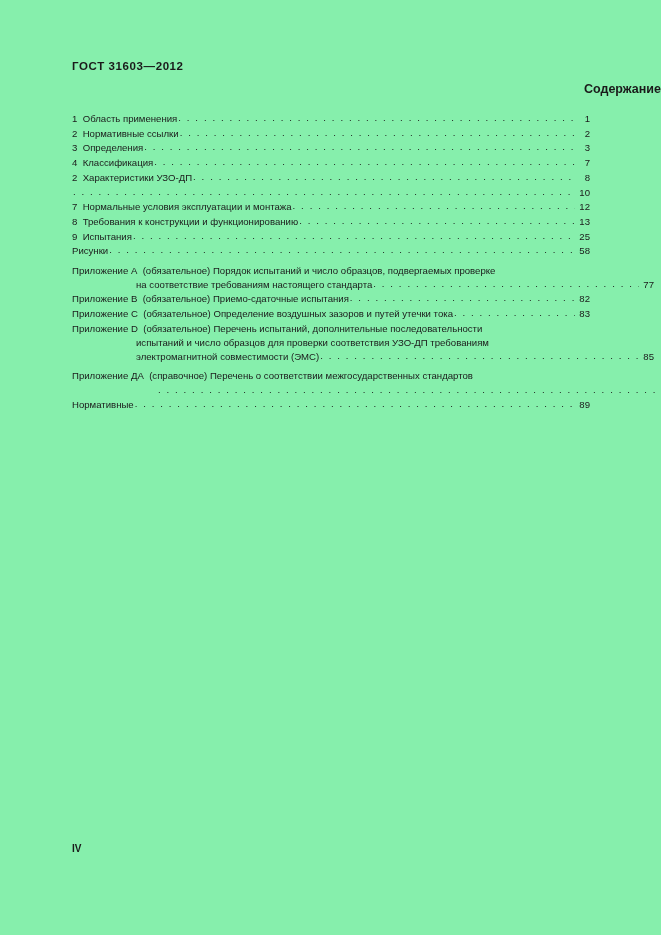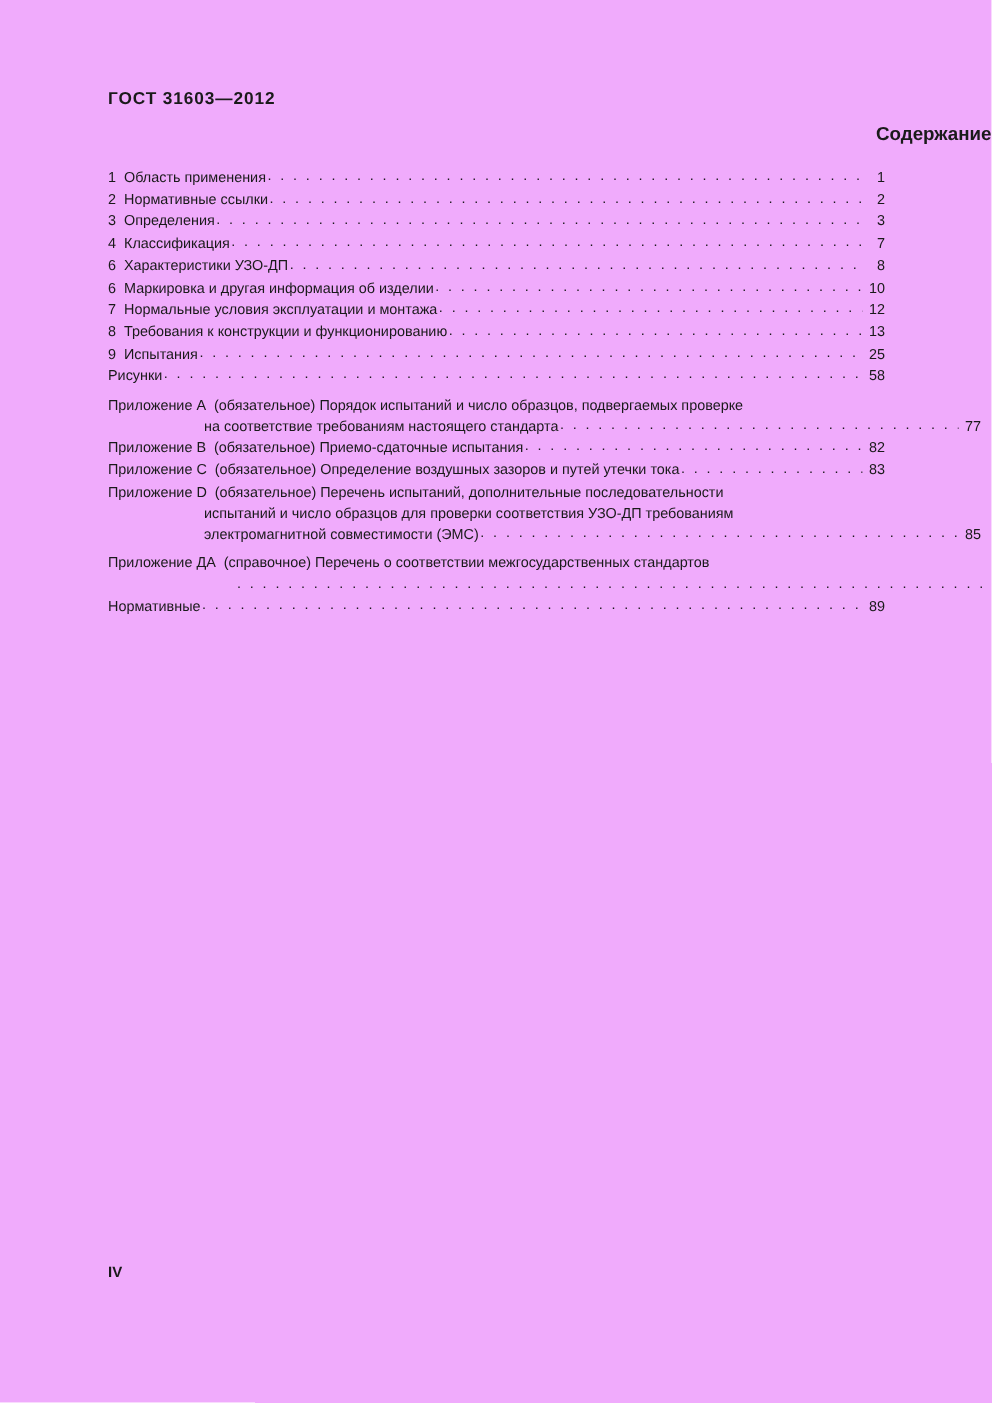--- a/index.html
+++ b/index.html
@@ -4,21 +4,21 @@
 <style>
   html, body {
     margin: 0;
     padding: 0;
     background: #ffffff;
   }
   .page {
     position: relative;
     width: 661px;
     height: 935px;
-    background: #f0abfc;
+    background: #86efac;
     font-family: "Liberation Sans", sans-serif;
     color: #1a1a1a;
     overflow: hidden;
   }
   .doc-header {
     position: absolute;
     top: 60px;
     left: 72px;
     font-size: 11.5px;
     font-weight: bold;
@@ -127,29 +127,28 @@
     <div class="toc-entry">
       <div class="row">
         <span class="lbl">4  Классификация</span>
         <span class="dots">. . . . . . . . . . . . . . . . . . . . . . . . . . . . . . . . . . . . . . . . . . . . . . . . . . . . . . . . . . . . . . . . . . . . . . . . . . . . . . . . . . . . . .</span>
         <span class="pg">7</span>
       </div>
     </div>
 
     <div class="toc-entry">
       <div class="row">
-        <span class="lbl">6  Характеристики УЗО-ДП</span>
+        <span class="lbl">2  Характеристики УЗО-ДП</span>
         <span class="dots">. . . . . . . . . . . . . . . . . . . . . . . . . . . . . . . . . . . . . . . . . . . . . . . . . . . . . . . . . . . . . . . . . . . . . . . . . . . . . . . . . . . . . .</span>
         <span class="pg">8</span>
       </div>
     </div>
 
     <div class="toc-entry">
       <div class="row">
-        <span class="lbl">6  Маркировка и другая информация об изделии</span>
         <span class="dots">. . . . . . . . . . . . . . . . . . . . . . . . . . . . . . . . . . . . . . . . . . . . . . . . . . . . . . . . . . . . . . . . . . . . . . . . . . . . . . . . . . . . . .</span>
         <span class="pg">10</span>
       </div>
     </div>
 
     <div class="toc-entry">
       <div class="row">
         <span class="lbl">7  Нормальные условия эксплуатации и монтажа</span>
         <span class="dots">. . . . . . . . . . . . . . . . . . . . . . . . . . . . . . . . . . . . . . . . . . . . . . . . . . . . . . . . . . . . . . . . . . . . . . . . . . . . . . . . . . . . . .</span>
         <span class="pg">12</span>

